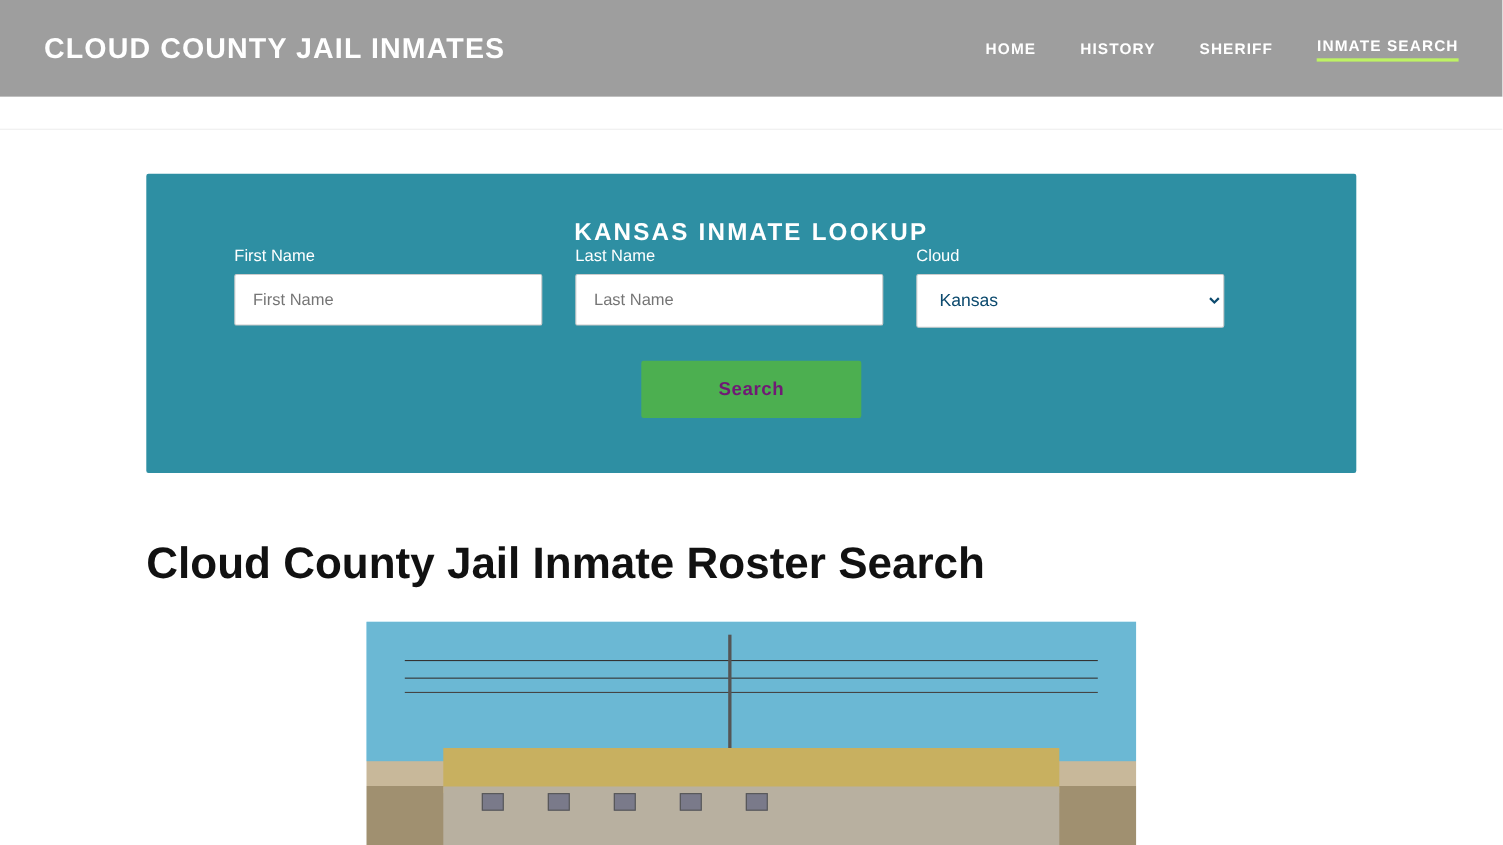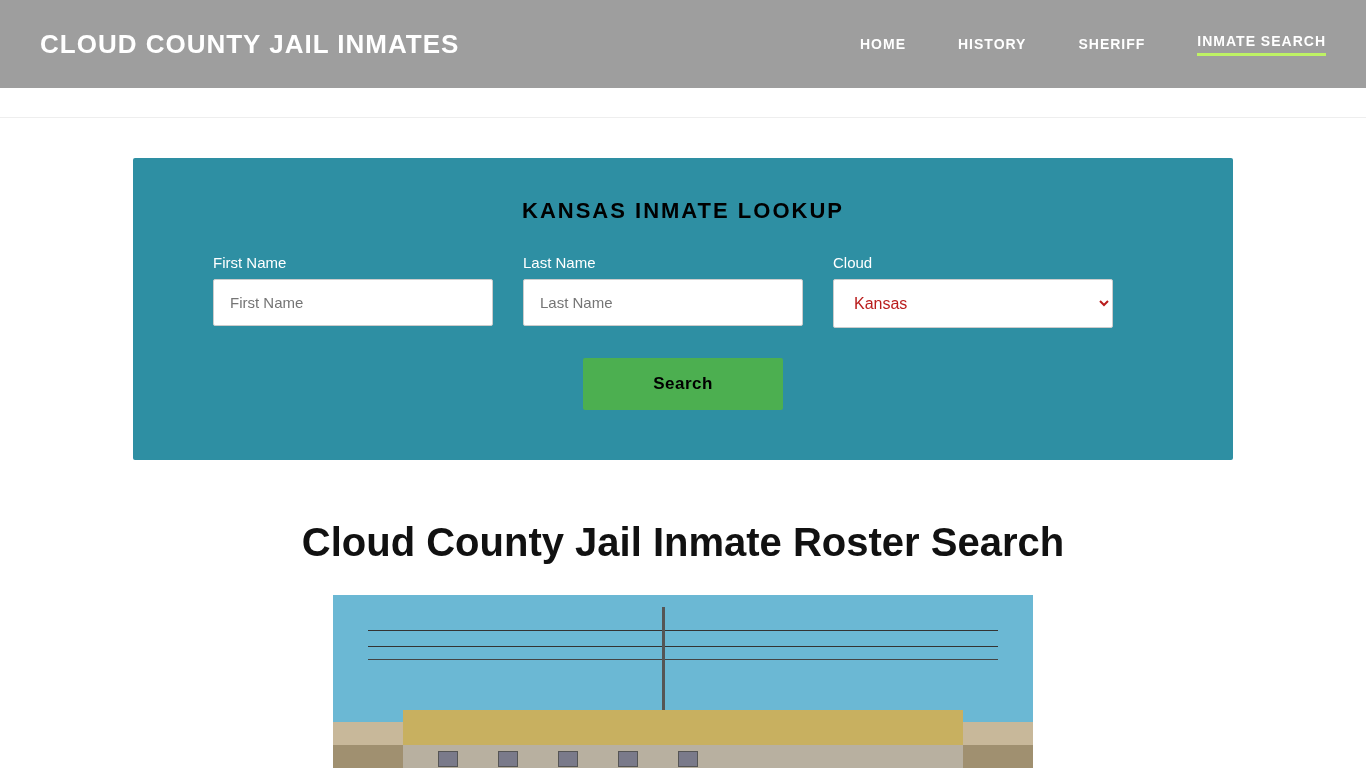--- a/index.html
+++ b/index.html
@@ -29,21 +29,21 @@
       color: #ffffff;
       font-size: 26px;
       font-weight: 900;
       letter-spacing: 1px;
       text-transform: uppercase;
       text-align: center;
     }
 
     .nav {
       display: flex;
-      gap: 52px;
+      gap: 40px;
       align-items: center;
     }
 
     .nav-item {
       color: #ffffff;
       font-size: 14px;
       font-weight: 700;
       letter-spacing: 1px;
       text-transform: uppercase;
       cursor: pointer;
@@ -65,27 +65,26 @@
     
     .search-section {
       background: #2e8fa3;
       margin: 40px auto;
       width: 1100px;
       padding: 40px 80px 50px 80px;
       border-radius: 2px;
     }
 
     .lookup-title {
-      color: #000000;
+      color: #ffffff;
       font-size: 22px;
       font-weight: 700;
       letter-spacing: 2px;
       text-transform: uppercase;
       text-align: center;
-      margin-bottom: 30px;
     }
 
     .form-row {
       display: flex;
       gap: 30px;
       margin-bottom: 30px;
     }
 
     .form-group {
       display: flex;
@@ -109,53 +108,53 @@
       background: #ffffff;
       color: #333;
     }
 
     .form-group input {
       width: 280px;
     }
 
     .form-group select {
       width: 280px;
-      color: #b91c1c;
+      color: #0c4a6e;
       font-size: 16px;
     }
 
     .search-btn-wrapper {
       display: flex;
       justify-content: center;
     }
 
     .search-btn {
       background: #4caf50;
-      color: #000000;
+      color: #701a75;
       border: none;
       padding: 16px 70px;
       font-size: 17px;
       font-weight: 600;
       cursor: pointer;
       border-radius: 2px;
       letter-spacing: 0.5px;
     }
 
     
     .main-content {
       max-width: 1100px;
       margin: 0 auto;
       padding: 20px 0;
     }
 
     .roster-title {
       font-size: 40px;
       font-weight: 800;
       color: #111111;
-      text-align: center;
+      text-align: left;
       margin-bottom: 30px;
     }
 
     
     .building-image {
       width: 700px;
       height: 230px;
       margin: 0 auto;
       display: block;
       overflow: hidden;

